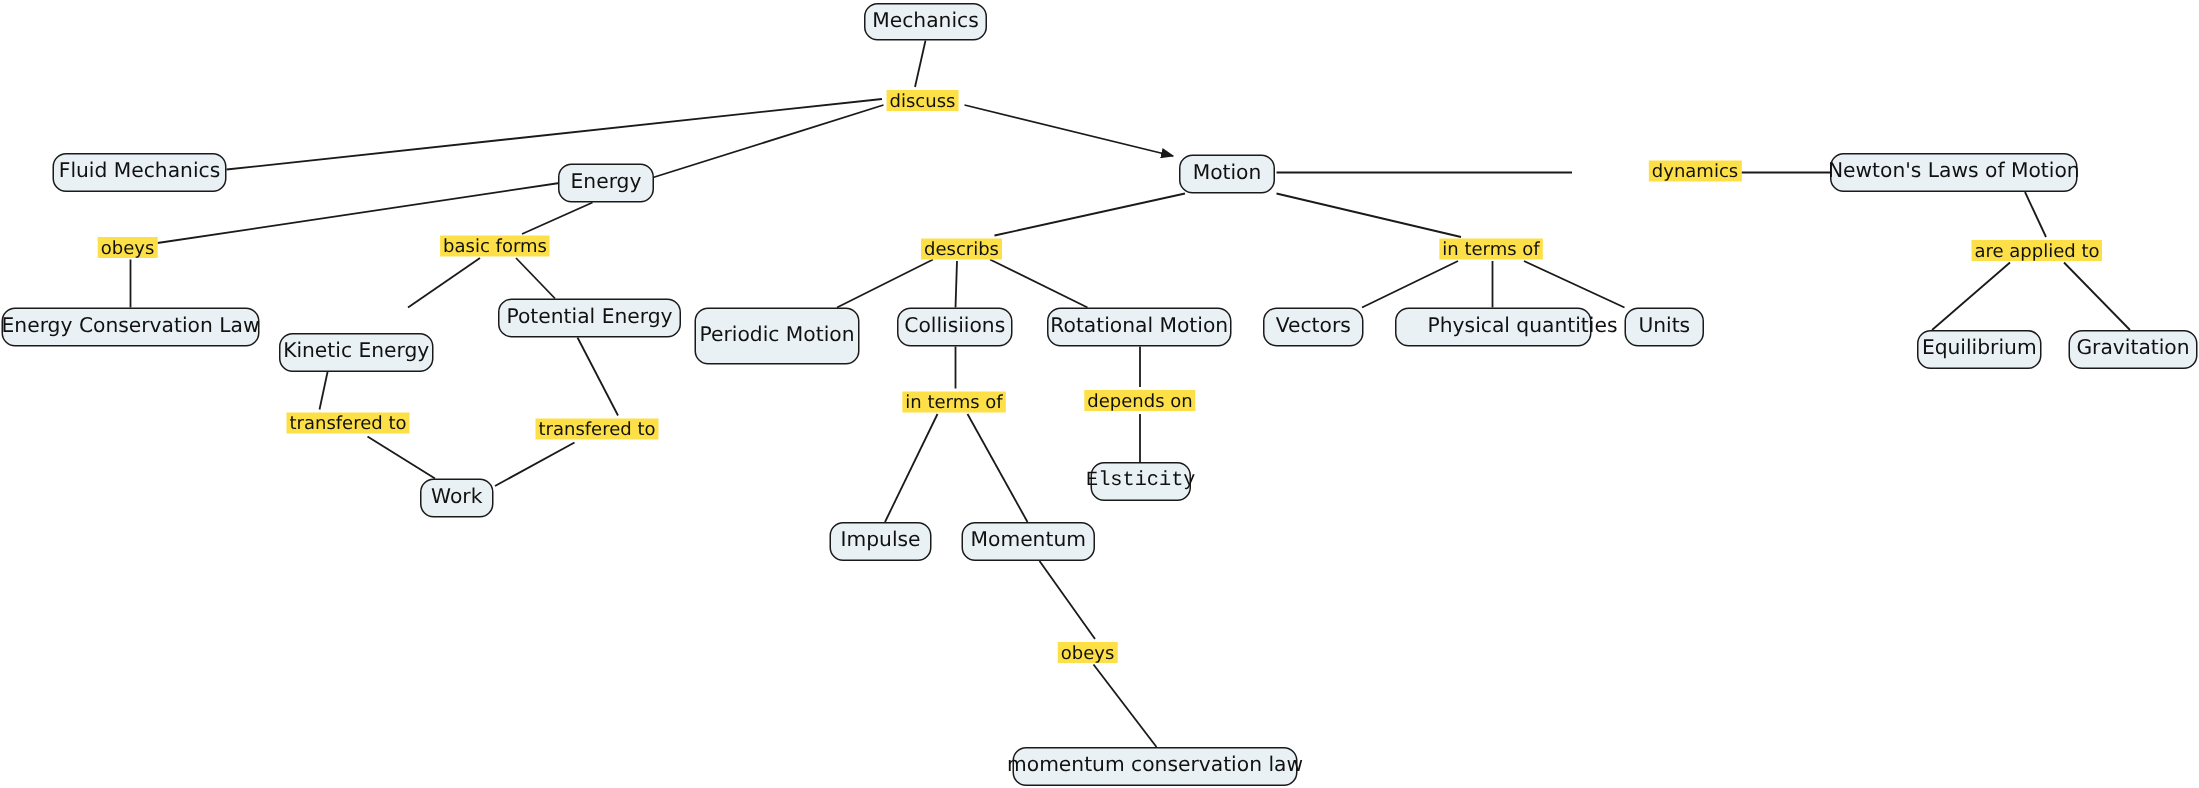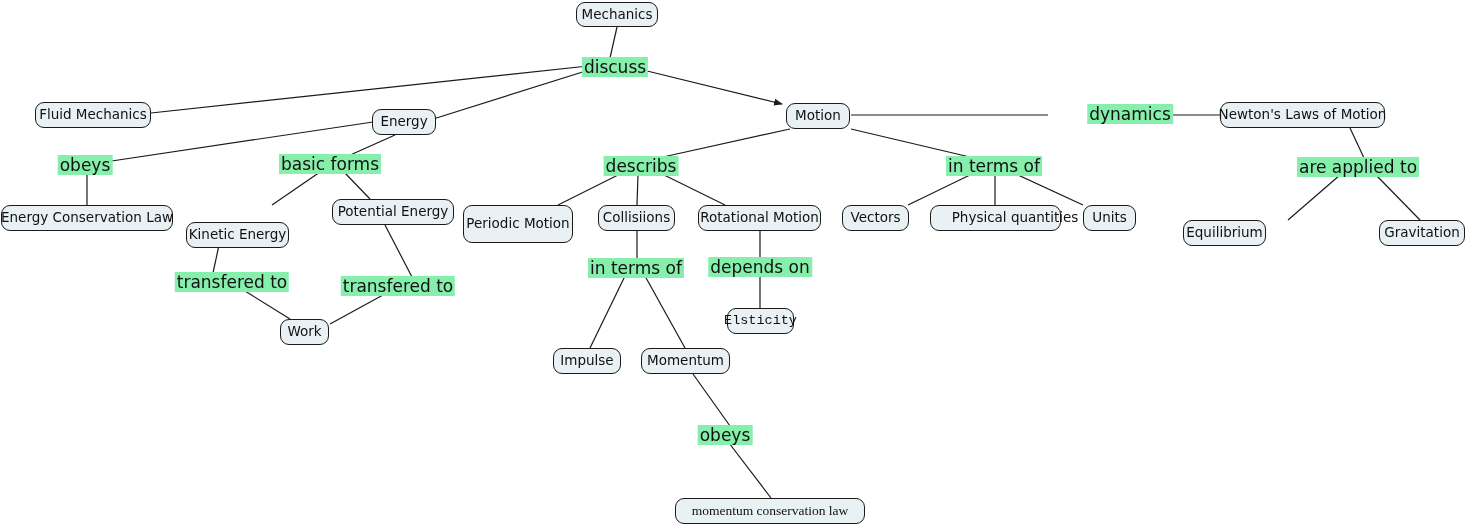--- a/index.html
+++ b/index.html
@@ -5,22 +5,22 @@
   html,body{margin:0;padding:0;background:#ffffff;}
   body{width:1466px;height:525px;overflow:hidden;
        font-family:"DejaVu Sans","Liberation Sans",sans-serif;}
   #map{position:relative;width:1466px;height:525px;background:#ffffff;}
   svg#edges{position:absolute;left:0;top:0;width:1466px;height:525px;}
   .node{position:absolute;box-sizing:border-box;
         display:flex;align-items:center;justify-content:center;
         background:#eaf1f4;border:1.3px solid #1a1a1a;border-radius:9px;
         color:#111111;font-size:13.5px;line-height:1;white-space:nowrap;
         padding:0 9px;}
-  .linklabel{position:absolute;color:#111111;font-size:17px;
-             white-space:nowrap;background:#86efac;padding:0 2px;
+  .linklabel{position:absolute;color:#111111;font-size:12px;
+             white-space:nowrap;background:#fde047;padding:0 2px;
              transform:translate(-50%,-50%);}
 </style>
 </head>
 <body>
 
 <div id="map">
   <svg id="edges" viewBox="0 0 1466 525" xmlns="http://www.w3.org/2000/svg">
     <defs>
       <marker id="arrowhead" markerWidth="9" markerHeight="7" refX="8" refY="3.5" orient="auto" markerUnits="userSpaceOnUse">
         <polygon points="0 0, 9 3.5, 0 7" fill="#1a1a1a"></polygon>
@@ -70,27 +70,27 @@
       <div class="node" style="left: 1220px; top: 102px; width: 165px; height: 26px;">Newton's Laws of Motion</div>
       <div class="node" style="left: 1px; top: 205px; width: 172px; height: 26px;">Energy Conservation Law</div>
       <div class="node" style="left: 186px; top: 222px; width: 103px; height: 26px;">Kinetic Energy</div>
       <div class="node" style="left: 332px; top: 199px; width: 122px; height: 26px;">Potential Energy</div>
       <div class="node" style="left: 463px; top: 205px; width: 110px; height: 38px;">Periodic Motion</div>
       <div class="node" style="left: 598px; top: 205px; width: 77px; height: 26px;">Collisiions</div>
       <div class="node" style="left: 698px; top: 205px; width: 123px; height: 26px;">Rotational Motion</div>
       <div class="node" style="left: 842px; top: 205px; width: 67px; height: 26px;">Vectors</div>
       <div class="node" style="left: 930px; top: 205px; width: 131px; height: 26px; padding-left: 48px;">Physical quantities</div>
       <div class="node" style="left: 1083px; top: 205px; width: 53px; height: 26px;">Units</div>
-      <div class="node" style="left: 1183px; top: 220px; width: 83px; height: 26px; text-align: center;">Equilibrium</div>
+      <div class="node" style="left: 1278px; top: 220px; width: 83px; height: 26px; text-align: center;">Equilibrium</div>
       <div class="node" style="left: 1379px; top: 220px; width: 86px; height: 26px;">Gravitation</div>
       <div class="node" style="left: 280px; top: 319px; width: 49px; height: 26px;">Work</div>
       <div class="node" style="left: 727px; top: 308px; width: 67px; height: 26px; font-family: Liberation Mono, monospace;">Elsticity</div>
       <div class="node" style="left: 553px; top: 348px; width: 68px; height: 26px;">Impulse</div>
       <div class="node" style="left: 641px; top: 348px; width: 89px; height: 26px;">Momentum</div>
-      <div class="node" style="left: 675px; top: 498px; width: 190px; height: 26px; font-family: Liberation Serif, serif;">momentum conservation law</div>
+      <div class="node" style="left: 675px; top: 498px; width: 190px; height: 26px;">momentum conservation law</div>
     </div>
   <div id="label-layer">
       <div class="linklabel" style="left: 615px; top: 67px;">discuss</div>
       <div class="linklabel" style="left: 1130px; top: 114px;">dynamics</div>
       <div class="linklabel" style="left: 85px; top: 165px;">obeys</div>
       <div class="linklabel" style="left: 330px; top: 164px;">basic forms</div>
       <div class="linklabel" style="left: 641px; top: 166px;">describs</div>
       <div class="linklabel" style="left: 994px; top: 166px;">in terms of</div>
       <div class="linklabel" style="left: 1358px; top: 167px;">are applied to</div>
       <div class="linklabel" style="left: 232px; top: 282px;">transfered to</div>

